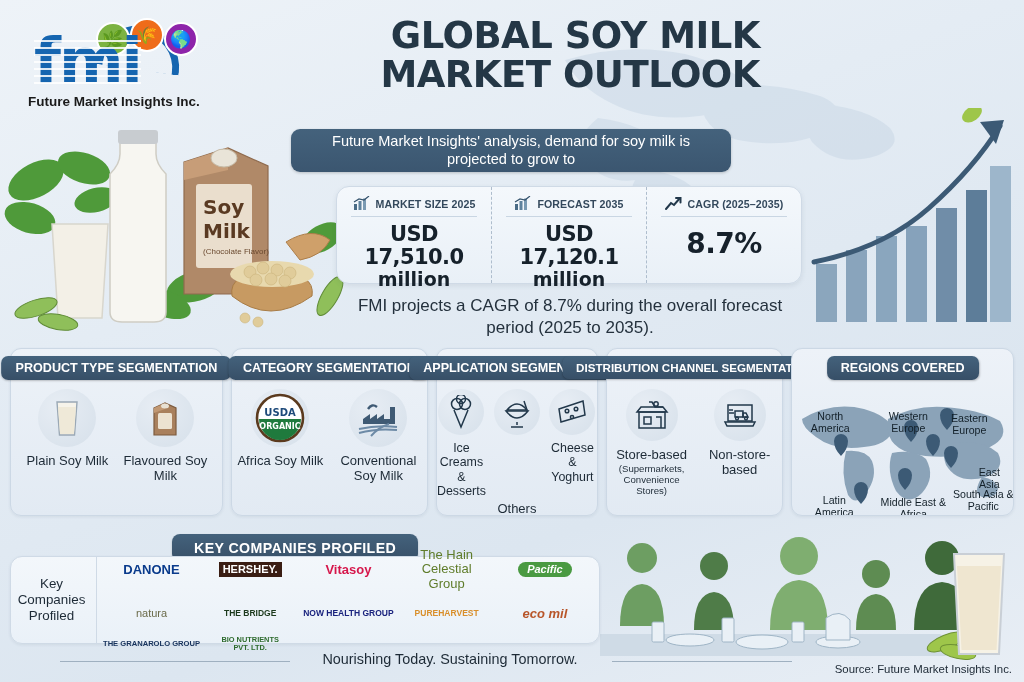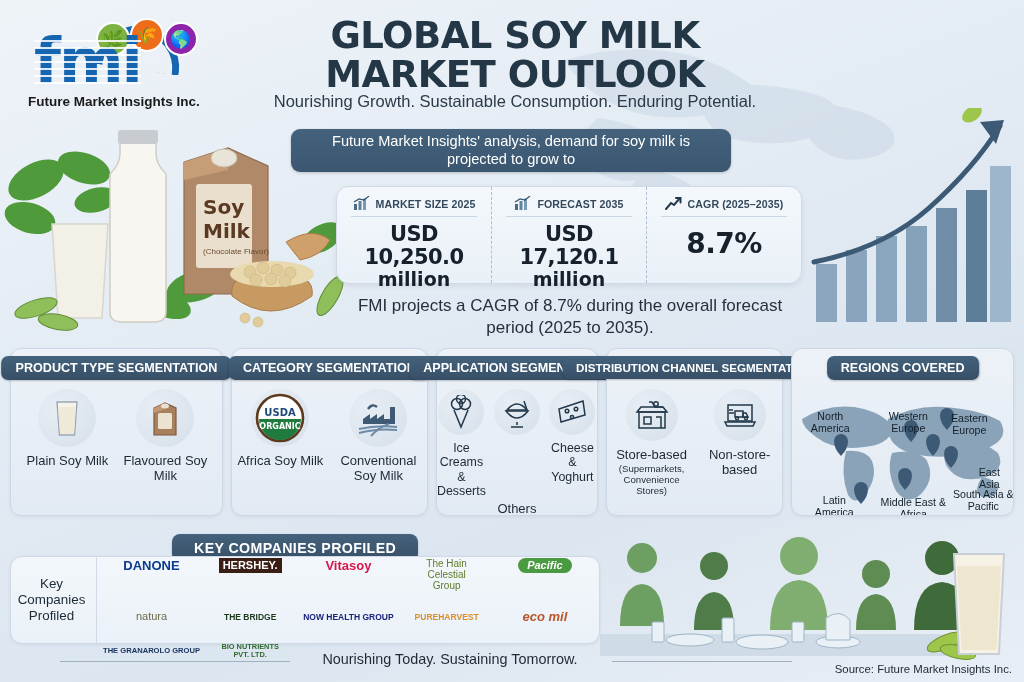--- a/index.html
+++ b/index.html
@@ -49,21 +49,21 @@
   .bub3 { left: 138px; top: 12px; background: #8e24aa; }
   .logo-tag {
     position: absolute; left: 2px; top: 84px;
     font-size: 13.5px; font-weight: 600; color: #1a1a1a;
     font-family: "Liberation Sans", sans-serif;
   }
 
   
   .title {
     position: absolute; left: 270px; top: 16px; width: 490px;
-    text-align: center;
+    text-align: right;
     font-size: 37px; line-height: 1.06; font-weight: 700;
     letter-spacing: -.5px; color: #243746;
     font-family: "DejaVu Sans", sans-serif;
   }
   .subtitle {
     position: absolute; left: 230px; top: 92px; width: 570px;
     text-align: center; font-size: 16.5px; color: #2b3a48;
   }
 
   
@@ -205,21 +205,20 @@
     <div class="logo-bub bub2">🌾</div>
     <div class="logo-bub bub3">🌎</div>
     <div class="logo-word">fmi</div>
     <div class="logo-tag">Future Market Insights Inc.</div>
   </div>
 
   <div class="title">
     <div>GLOBAL SOY MILK</div>
     <div>MARKET OUTLOOK</div>
   </div>
-  <div class="subtitle">Nourishing Growth. Sustainable Consumption. Enduring Potential.</div>
 
   <div class="banner">Future Market Insights' analysis, demand for soy milk is projected to grow to</div>
 
   <div class="hero">
     <svg width="350" height="222" viewBox="0 0 350 222">
 
       <g fill="#4f9a3a">
         <ellipse cx="36" cy="62" rx="30" ry="17" transform="rotate(-28 36 62)"></ellipse>
         <ellipse cx="84" cy="50" rx="27" ry="15" transform="rotate(18 84 50)"></ellipse>
         <ellipse cx="30" cy="100" rx="26" ry="15" transform="rotate(16 30 100)"></ellipse>
@@ -270,21 +269,21 @@
     <div class="stat">
       <div class="stat-head">
         <svg width="17" height="15" viewBox="0 0 17 15">
           <rect x="1" y="8" width="3" height="6" fill="#4a6b86"></rect>
           <rect x="5.5" y="5" width="3" height="9" fill="#5f829d"></rect>
           <rect x="10" y="2.5" width="3" height="11.5" fill="#7a9ab3"></rect>
           <path d="M1 6 L6 3 L11 4 L16 0" stroke="#35536d" stroke-width="1.2" fill="none"></path>
         </svg>
         <span class="lbl">MARKET SIZE 2025</span>
       </div>
-      <div class="stat-val">USD 10,250.0</div>
+      <div class="stat-val">USD 17,510.0</div>
       <div class="stat-unit">million</div>
     </div>
 
     <div class="stat">
       <div class="stat-head">
         <svg width="17" height="15" viewBox="0 0 17 15">
           <rect x="1" y="8" width="3" height="6" fill="#4a6b86"></rect>
           <rect x="5.5" y="5" width="3" height="9" fill="#5f829d"></rect>
           <rect x="10" y="2.5" width="3" height="11.5" fill="#7a9ab3"></rect>
           <path d="M1 6 L6 3 L11 4 L16 0" stroke="#35536d" stroke-width="1.2" fill="none"></path>
@@ -529,21 +528,21 @@
     </svg>
   </div>
 
   <div class="comp-title">KEY COMPANIES PROFILED</div>
   <div class="comp-card">
     <div class="comp-left">Key Companies Profiled</div>
     <div class="comp-grid">
       <div class="brand" style="color:#0a3b8c;font-weight:700;font-size:13px;">DANONE</div>
       <div class="brand" style="color:#fff;background:#3a1d13;padding:2px 4px;font-weight:700;font-size:11px;">HERSHEY.</div>
       <div class="brand" style="color:#d6174b;font-weight:700;font-size:13px;">Vitasoy</div>
-      <div class="brand" style="color:#5f7c2a;font-size:10px;line-height:1.1;white-space:normal;max-width:60px;margin-top:17px;">The Hain Celestial Group</div>
+      <div class="brand" style="color:#5f7c2a;font-size:13px;line-height:1.1;white-space:normal;max-width:60px;">The Hain Celestial Group</div>
       <div class="brand" style="color:#fff;background:#4a9a42;border-radius:14px;padding:2px 9px;font-style:italic;font-weight:700;font-size:11px;">Pacific</div>
       <div class="brand" style="color:#6b6b4a;font-size:11px;">natura</div>
 
       <div class="brand" style="color:#1d3a1d;font-weight:700;font-size:8.5px;">THE BRIDGE</div>
       <div class="brand" style="color:#1a237e;font-weight:700;font-size:8.5px;">NOW HEALTH GROUP</div>
       <div class="brand" style="color:#d98f2b;font-weight:700;font-size:8.5px;">PUREHARVEST</div>
       <div class="brand" style="color:#b8562a;font-style:italic;font-weight:700;font-size:13px;">eco mil</div>
       <div class="brand" style="color:#16325c;font-weight:700;font-size:7.6px;">THE GRANAROLO GROUP</div>
       <div class="brand" style="color:#2e6b2e;font-weight:700;font-size:7.4px;line-height:1.1;white-space:normal;max-width:62px;">BIO NUTRIENTS PVT. LTD.</div>
     </div>

